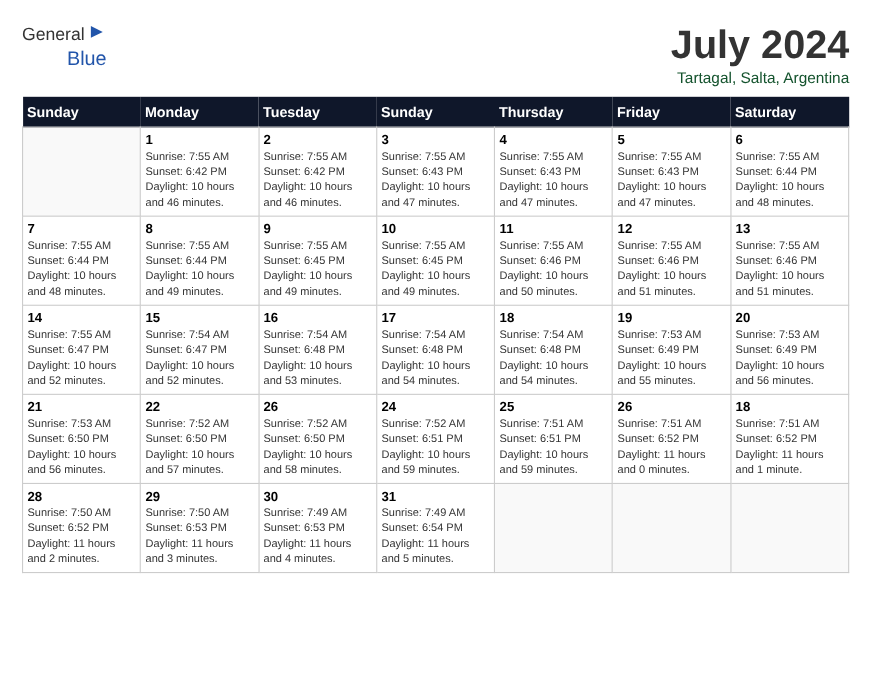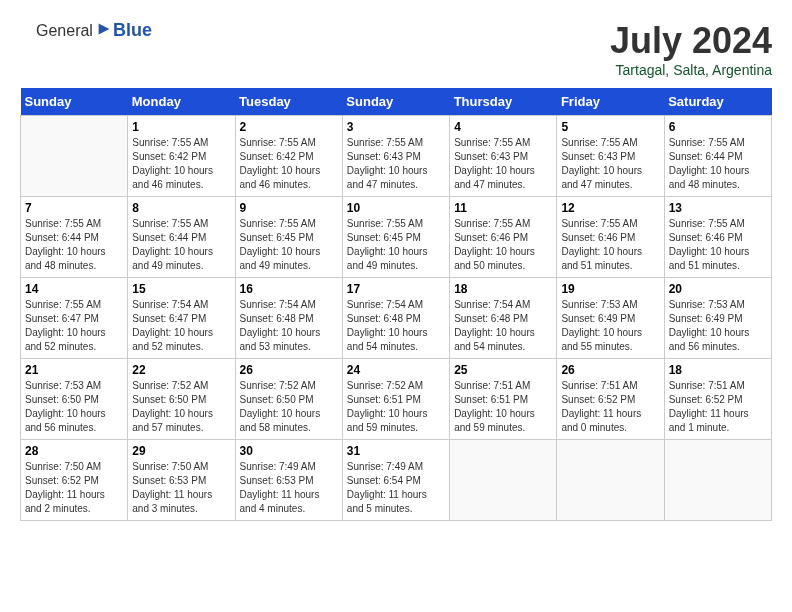--- a/index.html
+++ b/index.html
@@ -11,22 +11,22 @@
       padding: 20px;
     }
     .header {
       display: flex;
       justify-content: space-between;
       align-items: flex-start;
       margin-bottom: 10px;
     }
     .logo {
       display: flex;
-      align-items: flex-start;
-      margin-left: 16px;
+      flex-direction: column;
+      align-items: flex-end;
     }
     .logo-general {
       color: #333;
     }
     .logo-blue {
       color: #2255aa;
     }
     .logo-row {
       display: flex;
       align-items: center;
@@ -43,21 +43,21 @@
     .location {
       font-size: 14px;
       color: #14532d;
     }
     table {
       width: 100%;
       border-collapse: collapse;
       font-size: 11px;
     }
     thead tr th {
-      background-color: #1d4ed8;
+      background-color: #0f172a;
       color: white;
       padding: 6px 4px;
       text-align: left;
       font-size: 13px;
       font-weight: bold;
     }
     tbody tr td {
       border: 1px solid #ccc;
       vertical-align: top;
       padding: 4px;
@@ -85,21 +85,21 @@
   <div class="logo">
     <div class="logo-row">
       <span class="logo-general">General</span>
       <span style="display:inline-block; margin-left:2px;">
         <svg width="18" height="18" viewBox="0 0 20 20">
           <polygon points="4,4 16,10 4,16" fill="#2255aa"></polygon>
         </svg>
       </span>
     </div>
     <div>
-      <span class="logo-blue" style="font-size:18px; font-weight:bold;">Blue</span>
+      <span class="logo-blue" style="font-size:18px; font-weight:normal;">Blue</span>
     </div>
   </div>
   <div class="title-area">
     <div class="month-title">July 2024</div>
     <div class="location">Tartagal, Salta, Argentina</div>
   </div>
 </div>
 
 <table>
   <thead>

